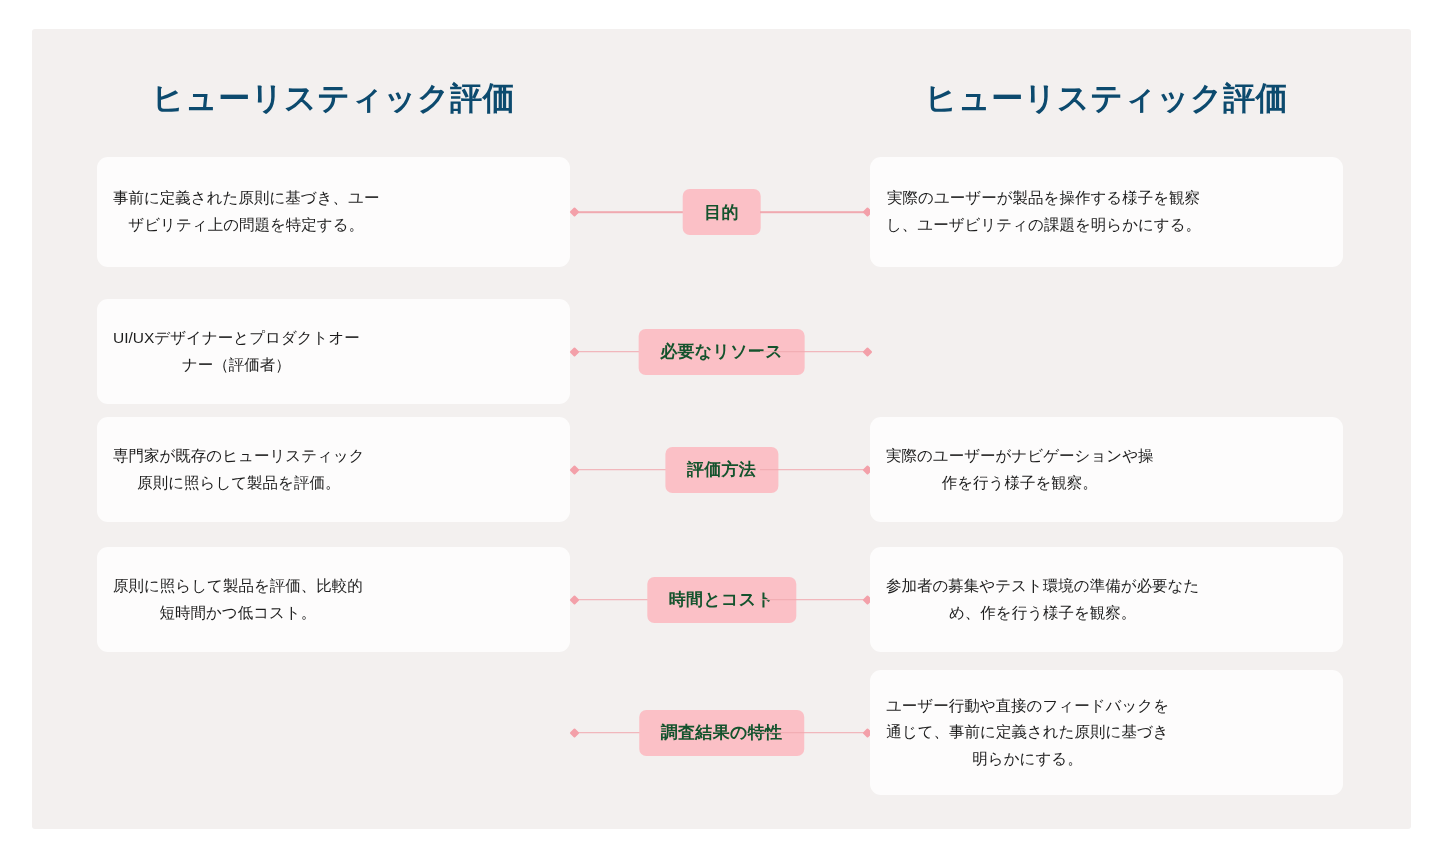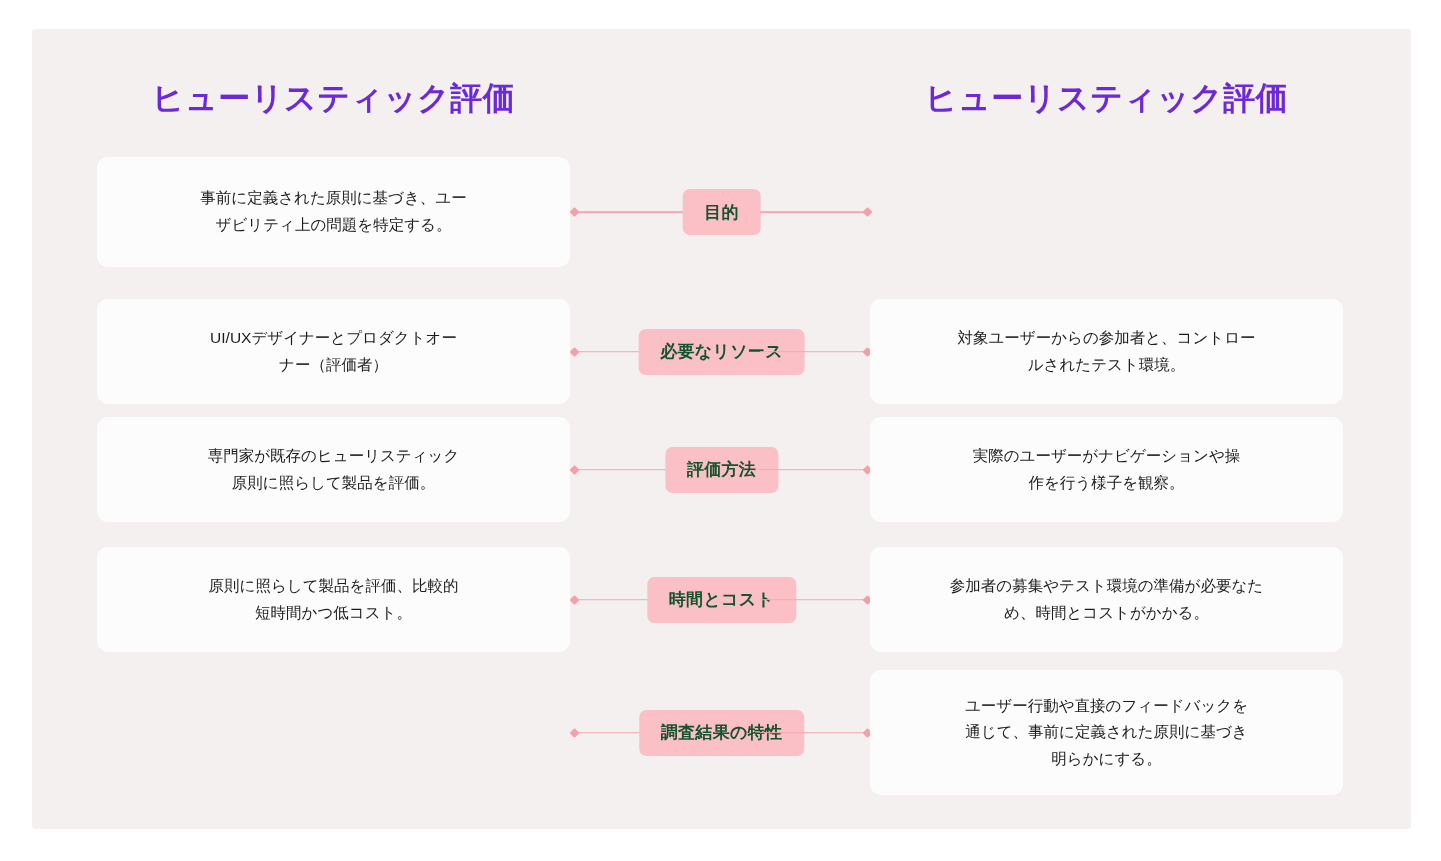--- a/index.html
+++ b/index.html
@@ -32,21 +32,21 @@
     left: 0;
     top: 0;
     width: 100%;
     height: 126px;
   }
   .heading {
     position: absolute;
     top: 48px;
     font-size: 32px;
     font-weight: 700;
-    color: #6d28d9;
+    color: #0c4a6e;
     letter-spacing: 0.5px;
     text-align: center;
     white-space: nowrap;
   }
   .heading-left  { left: 65px;  width: 473px; }
   .heading-right { left: 838px; width: 473px; }
 
   
   .rows {
     position: absolute;
@@ -68,21 +68,20 @@
   .row-4 { top: 641px; height: 125px; }
 
   
   .card {
     position: absolute;
     background: #fdfcfc;
     border-radius: 11px;
     box-sizing: border-box;
     display: flex;
     align-items: center;
-    justify-content: center;
     padding: 10px 16px;
   }
   .card-left  { left: 65px;  width: 473px; }
   .card-right { left: 838px; width: 473px; }
   .row-0 .card { height: 110px; }
   .row-1 .card { height: 105px; }
   .row-2 .card { height: 105px; }
   .row-3 .card { height: 105px; }
   .row-4 .card { height: 125px; }
 
@@ -158,38 +157,38 @@
         <div class="card-text">事前に定義された原則に基づき、ユー
 ザビリティ上の問題を特定する。</div>
       </div>
       <div class="connector conn-left"></div>
       <div class="conn-dot dot-left"></div>
       <div class="pill">
         <div class="pill-text">目的</div>
       </div>
       <div class="connector conn-right"></div>
       <div class="conn-dot dot-right"></div>
+      <div class="card card-right">
+        <div class="card-text">実際のユーザーが製品を操作する様子を観察
+し、ユーザビリティの課題を明らかにする。</div>
+      </div>
     </div>
 
     <div class="row row-1">
       <div class="card card-left">
         <div class="card-text">UI/UXデザイナーとプロダクトオー
 ナー（評価者）</div>
       </div>
       <div class="connector conn-left"></div>
       <div class="conn-dot dot-left"></div>
       <div class="pill">
         <div class="pill-text">必要なリソース</div>
       </div>
       <div class="connector conn-right"></div>
       <div class="conn-dot dot-right"></div>
-      <div class="card card-right">
-        <div class="card-text">対象ユーザーからの参加者と、コントロー
-ルされたテスト環境。</div>
-      </div>
     </div>
 
     <div class="row row-2">
       <div class="card card-left">
         <div class="card-text">専門家が既存のヒューリスティック
 原則に照らして製品を評価。</div>
       </div>
       <div class="connector conn-left"></div>
       <div class="conn-dot dot-left"></div>
       <div class="pill">
@@ -210,21 +209,21 @@
       </div>
       <div class="connector conn-left"></div>
       <div class="conn-dot dot-left"></div>
       <div class="pill">
         <div class="pill-text">時間とコスト</div>
       </div>
       <div class="connector conn-right"></div>
       <div class="conn-dot dot-right"></div>
       <div class="card card-right">
         <div class="card-text">参加者の募集やテスト環境の準備が必要なた
-め、時間とコストがかかる。</div>
+め、作を行う様子を観察。</div>
       </div>
     </div>
 
     <div class="row row-4">
       <div class="connector conn-left"></div>
       <div class="conn-dot dot-left"></div>
       <div class="pill">
         <div class="pill-text">調査結果の特性</div>
       </div>
       <div class="connector conn-right"></div>

